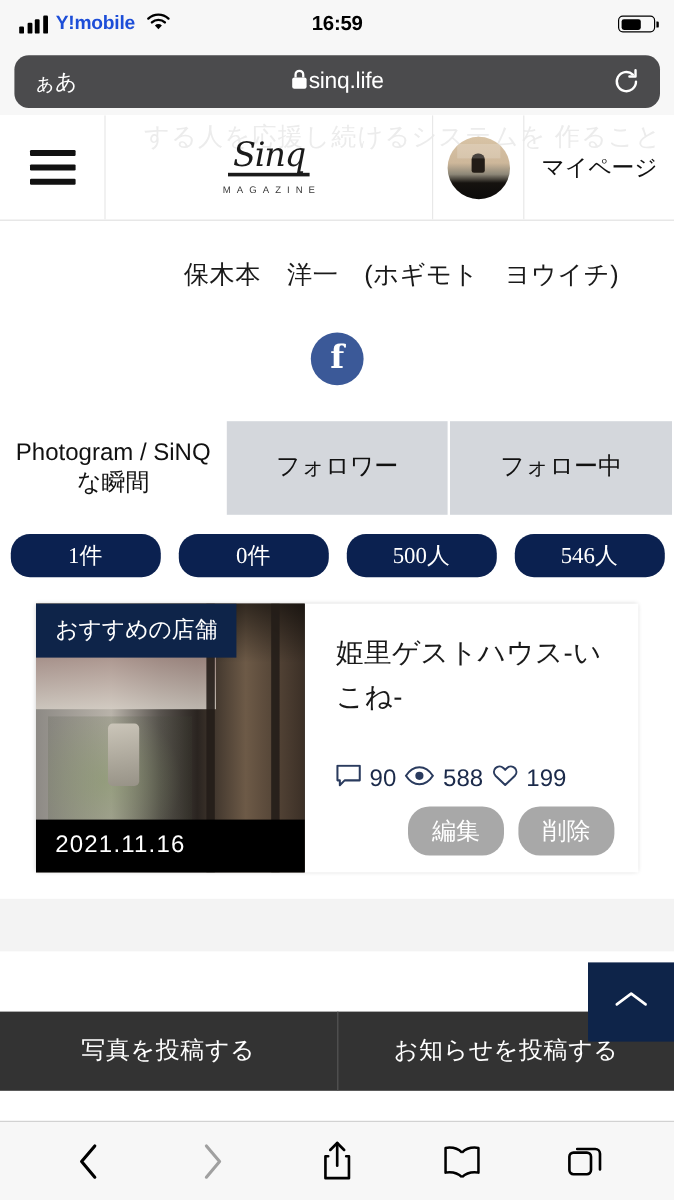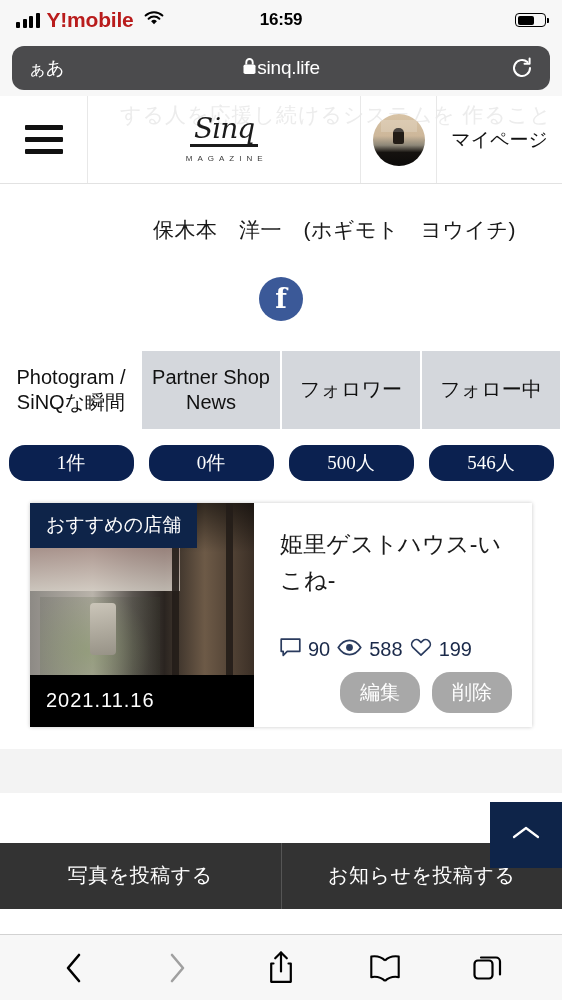--- a/index.html
+++ b/index.html
@@ -17,21 +17,21 @@
     display: flex; align-items: center; padding: 0 16px;
     position: relative;
   }
   .sb-left { display:flex; align-items:center; gap:7px; }
   .signal { display:flex; align-items:flex-end; gap:2.5px; height:15px; }
   .signal i { display:block; width:4px; background:#000; border-radius:1px; }
   .signal i:nth-child(1){height:6px;}
   .signal i:nth-child(2){height:9px;}
   .signal i:nth-child(3){height:12px;}
   .signal i:nth-child(4){height:15px;}
-  .carrier { font-size:21px; font-weight:600; color:#b91c1c; letter-spacing:-0.2px;text-align:center; }
+  .carrier { font-size:16px; font-weight:600; color:#1d4ed8; letter-spacing:-0.2px;text-align:center; }
   .wifi { margin-left:2px; }
   .sb-time {
     position:absolute; left:0; right:0; text-align:center;
     font-size:17px; font-weight:600; color:#000; letter-spacing:-0.2px;
   }
   .sb-right { margin-left:auto; display:flex; align-items:center; }
   .battery {
     width:31px; height:14px; border:1.5px solid #000; border-radius:4px;
     position:relative; padding:1.5px;
   }
@@ -153,21 +153,21 @@
   .lantern{
     position:absolute; left:60px; bottom:72px; width:26px; height:52px;
     background:linear-gradient(#cfc9bd,#9a948a); border-radius:4px; opacity:.9;
   }
   .frame-v{ position:absolute; top:0; bottom:0; width:7px; background:#241d18; opacity:.9; }
   .badge-reco {
     position:absolute; left:0; top:0; background:#0e2449; color:#fff;
     font-size:19px; padding:9px 16px 10px 16px; z-index:3;
   }
   .img-date {
-    position:absolute; left:0; right:0; bottom:0; height:52px; background:#000;
+    position:absolute; left:0; right:0; bottom:0; height:44px; background:#000;
     color:#fff; font-size:20px; display:flex; align-items:center; padding-left:16px;
     letter-spacing:1px; z-index:3;
   }
   .card-body { flex:1; padding:24px 20px 14px 26px; display:flex; flex-direction:column; }
   .card-title { font-size:23px; color:#1a1a1a; line-height:1.55; letter-spacing:0.3px; }
   .card-meta { margin-top:auto; display:flex; align-items:center; gap:7px; font-size:20px; color:#1b2a4a; }
   .meta-item { display:flex; align-items:center; gap:7px; }
   .card-actions { display:flex; justify-content:flex-end; gap:12px; margin-top:10px; }
   .pill-btn {
     background:#a8a8a8; color:#fff; border:none; border-radius:18px;
@@ -268,21 +268,20 @@
   </div>
 
   <div class="profile-name">保木本　洋一　(ホギモト　ヨウイチ)</div>
 
   <div class="fb-row">
     <div class="fb-icon">f</div>
   </div>
 
   <div class="tabs">
     <div class="tab active">Photogram / SiNQな瞬間</div>
-    <div class="tab">Partner Shop News</div>
     <div class="tab">フォロワー</div>
     <div class="tab">フォロー中</div>
   </div>
   <div class="badges">
     <div class="badge-cell">
       <span class="badge">1件</span>
     </div>
     <div class="badge-cell">
       <span class="badge">0件</span>
     </div>

